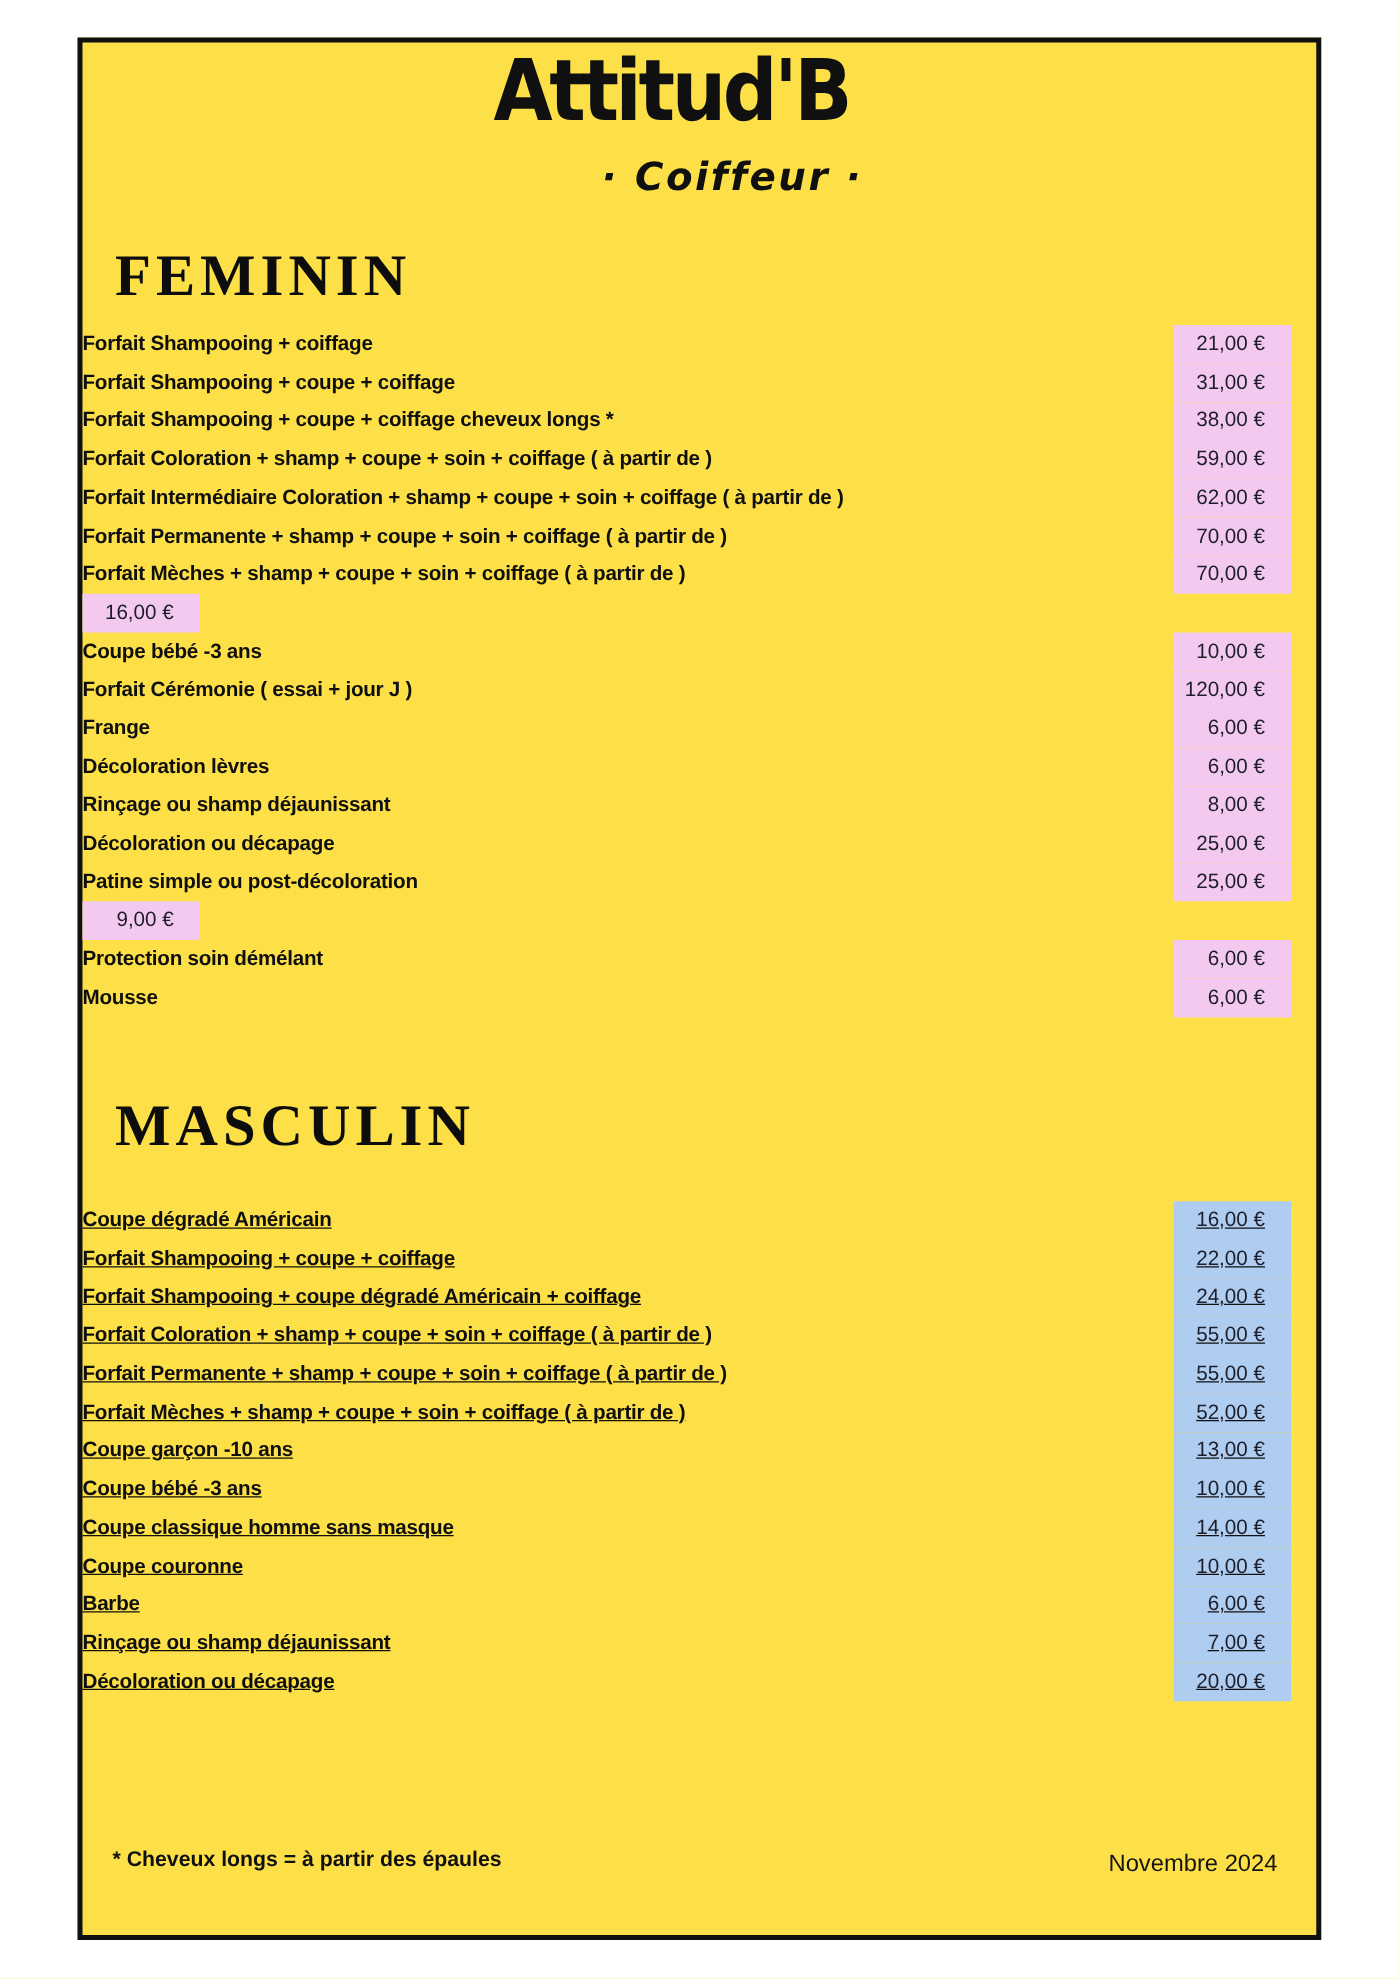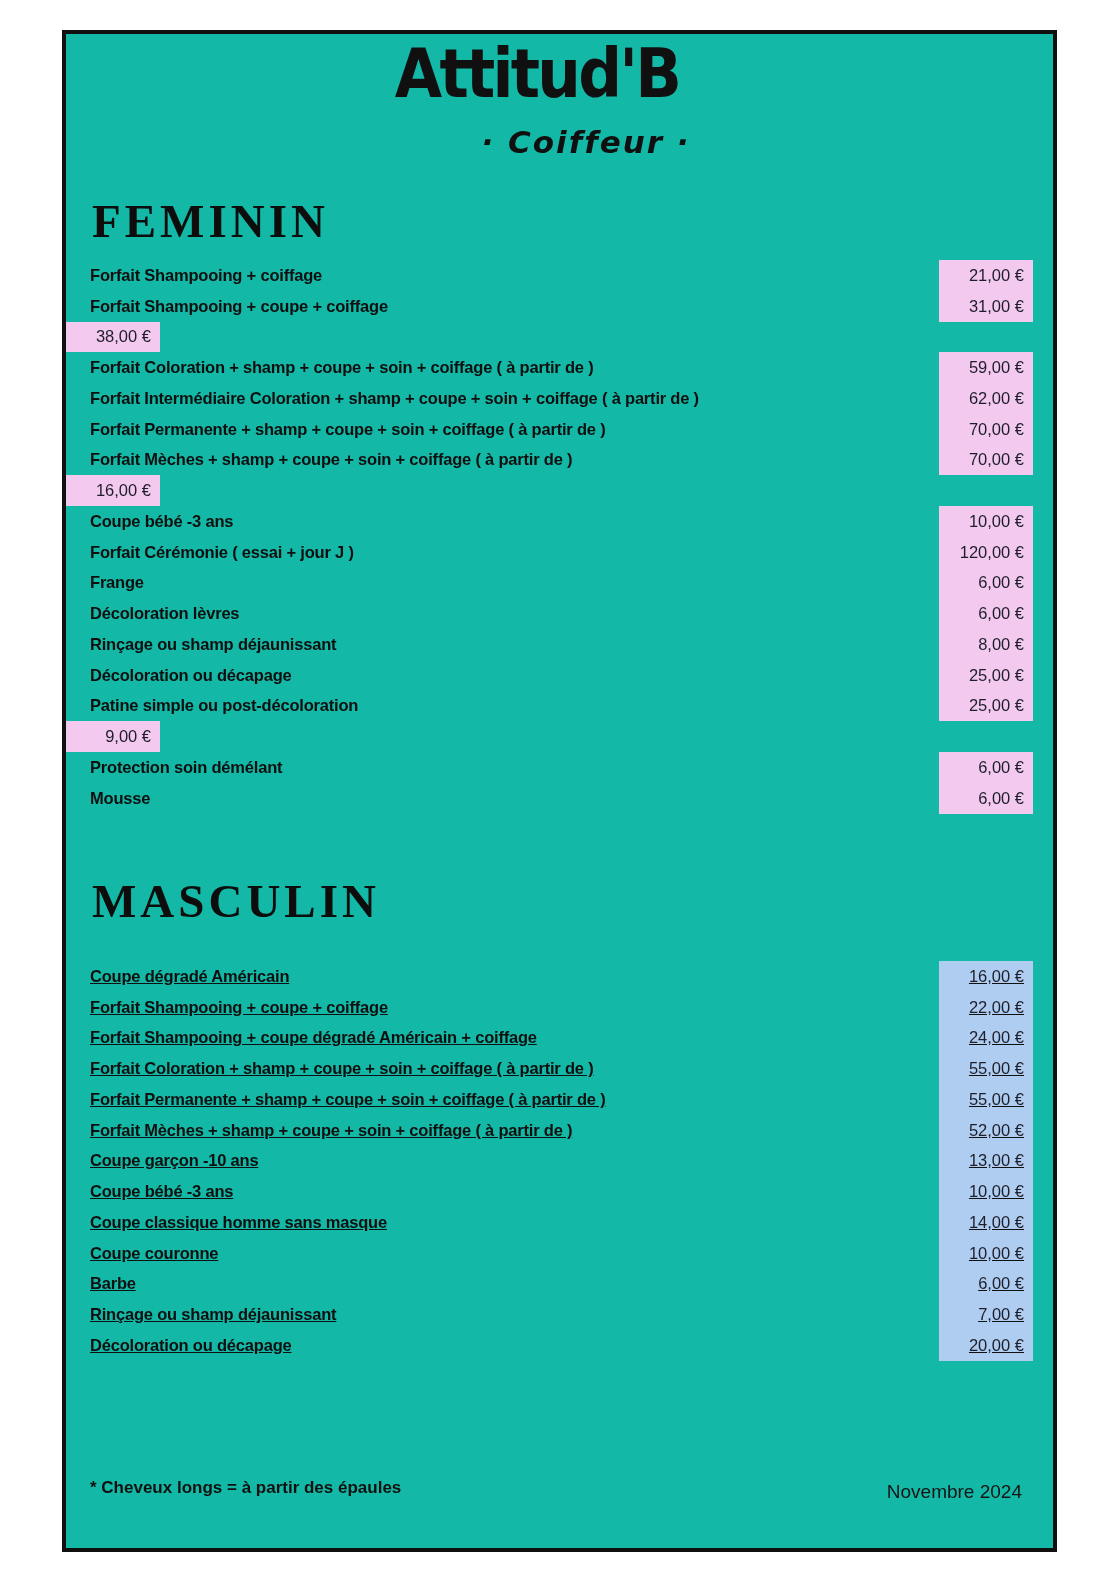--- a/index.html
+++ b/index.html
@@ -8,21 +8,21 @@
     background:#ffffff;
     font-family:"Liberation Sans", sans-serif;
     position:relative;
     color:#101010;
   }
   .frame {
     position:absolute; left:62px; top:30px;
     width:995px; height:1522px;
     border:4px solid #101010;
     box-sizing:border-box;
-    background:#14b8a6;
+    background:#fde047;
   }
   
   .logo {
     position:absolute; top:8px; left:50%;
     transform:translateX(-50%) translateX(-23px);
     text-align:center;
   }
   .brand {
     font-family:"DejaVu Sans", sans-serif;
     font-weight:bold;
@@ -56,34 +56,33 @@
   }
   .t-fem { top:164px; }
   .t-mas { top:844px; }
   
   .rows { position:absolute; left:0; width:987px; }
   .rows-fem { top:226px; }
   .rows-mas { top:927px;text-decoration:underline; }
   .row { height:30.75px; display:flex; align-items:center; }
   .label {
     flex:1;
-    padding-left:24px;
     font-weight:bold;
     font-size:16.5px;
     letter-spacing:-0.2px;
     white-space:nowrap;
     color:#0f0f0f;
   }
   .price {
     width:94px;
     margin-right:20px;
     background:var(--hl);
     align-self:stretch;
     display:flex; align-items:center; justify-content:flex-end;
-    padding-right:9px;
+    padding-right:21px;
     box-sizing:border-box;
     font-size:16.5px;
     color:#1e1e2a;
     white-space:nowrap;
   }
   
   .footnote {
     position:absolute; left:24px; top:1444px;
     font-weight:bold; font-size:17px;
     white-space:nowrap;
@@ -110,20 +109,21 @@
   <div class="rows rows-fem" style="--hl: #f3c9f0;">
       <div class="row">
         <div class="label">Forfait Shampooing + coiffage</div>
         <div class="price">21,00 €</div>
       </div>
       <div class="row">
         <div class="label">Forfait Shampooing + coupe + coiffage</div>
         <div class="price">31,00 €</div>
       </div>
       <div class="row">
+        <div class="label">Forfait Shampooing + coupe + coiffage cheveux longs *</div>
         <div class="price">38,00 €</div>
       </div>
       <div class="row">
         <div class="label">Forfait Coloration + shamp + coupe + soin + coiffage ( à partir de )</div>
         <div class="price">59,00 €</div>
       </div>
       <div class="row">
         <div class="label">Forfait Intermédiaire Coloration + shamp + coupe + soin + coiffage ( à partir de )</div>
         <div class="price">62,00 €</div>
       </div>

